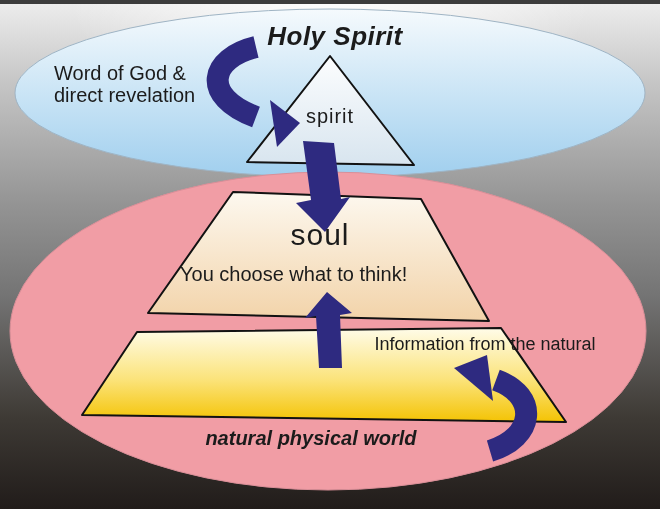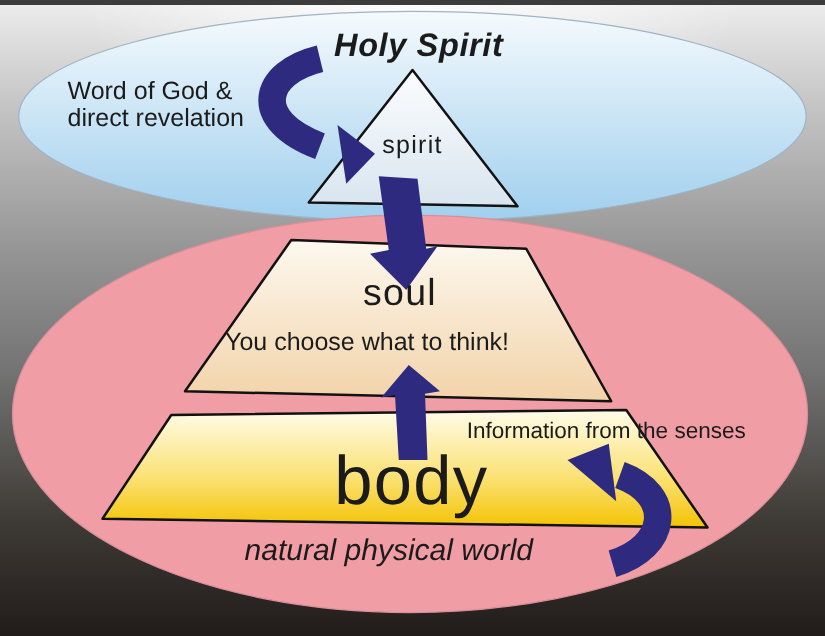--- a/index.html
+++ b/index.html
@@ -16,21 +16,21 @@
   .arrow-band{fill:none;stroke:#2e2a80;stroke-width:22;stroke-linecap:butt;}
   .arrow-solid{fill:#2e2a80;}
   .label{position:absolute;white-space:pre-line;}
   .t-holy{left:233px;top:21px;width:204px;text-align:center;font-size:26px;font-style:italic;font-weight:600;letter-spacing:.5px;}
   .t-wog{left:54px;top:62px;font-size:20px;line-height:22px;}
   .t-spirit{left:268px;top:105px;width:124px;text-align:center;font-size:20px;letter-spacing:1px;}
   .t-soul{left:250px;top:218px;width:140px;text-align:center;font-size:30px;letter-spacing:1px;}
   .t-soulsub{left:180px;top:263px;width:300px;font-size:20px;}
   .t-info{left:357px;top:334px;width:256px;text-align:center;font-size:18px;}
   .t-body{left:243px;top:352px;width:172px;text-align:center;font-size:55px;letter-spacing:1px;}
-  .t-natural{left:140px;top:427px;width:342px;text-align:center;font-size:24px;font-style:italic;font-weight:400;}
+  .t-natural{left:140px;top:427px;width:342px;text-align:center;font-size:20px;font-style:italic;font-weight:700;}
 </style>
 </head>
 <body>
 
 <div class="stage">
   <div class="topbar"></div>
 
   <svg width="660" height="509" viewBox="0 0 660 509">
     <defs>
       <linearGradient id="gBlue" x1="0" y1="0" x2="0" y2="1">
@@ -72,16 +72,15 @@
       </g>
     </g>
   </svg>
 
   <div class="label t-holy">Holy Spirit</div>
   <div class="label t-wog">Word of God &amp;
 direct revelation</div>
   <div class="label t-spirit">spirit</div>
   <div class="label t-soul">soul</div>
   <div class="label t-soulsub">You choose what to think!</div>
-  <div class="label t-info">Information from the senses</div>
-  <div class="label t-body">body</div>
+  <div class="label t-info">Information from the natural</div>
   <div class="label t-natural">natural physical world</div>
 </div>
 
 </body></html>

